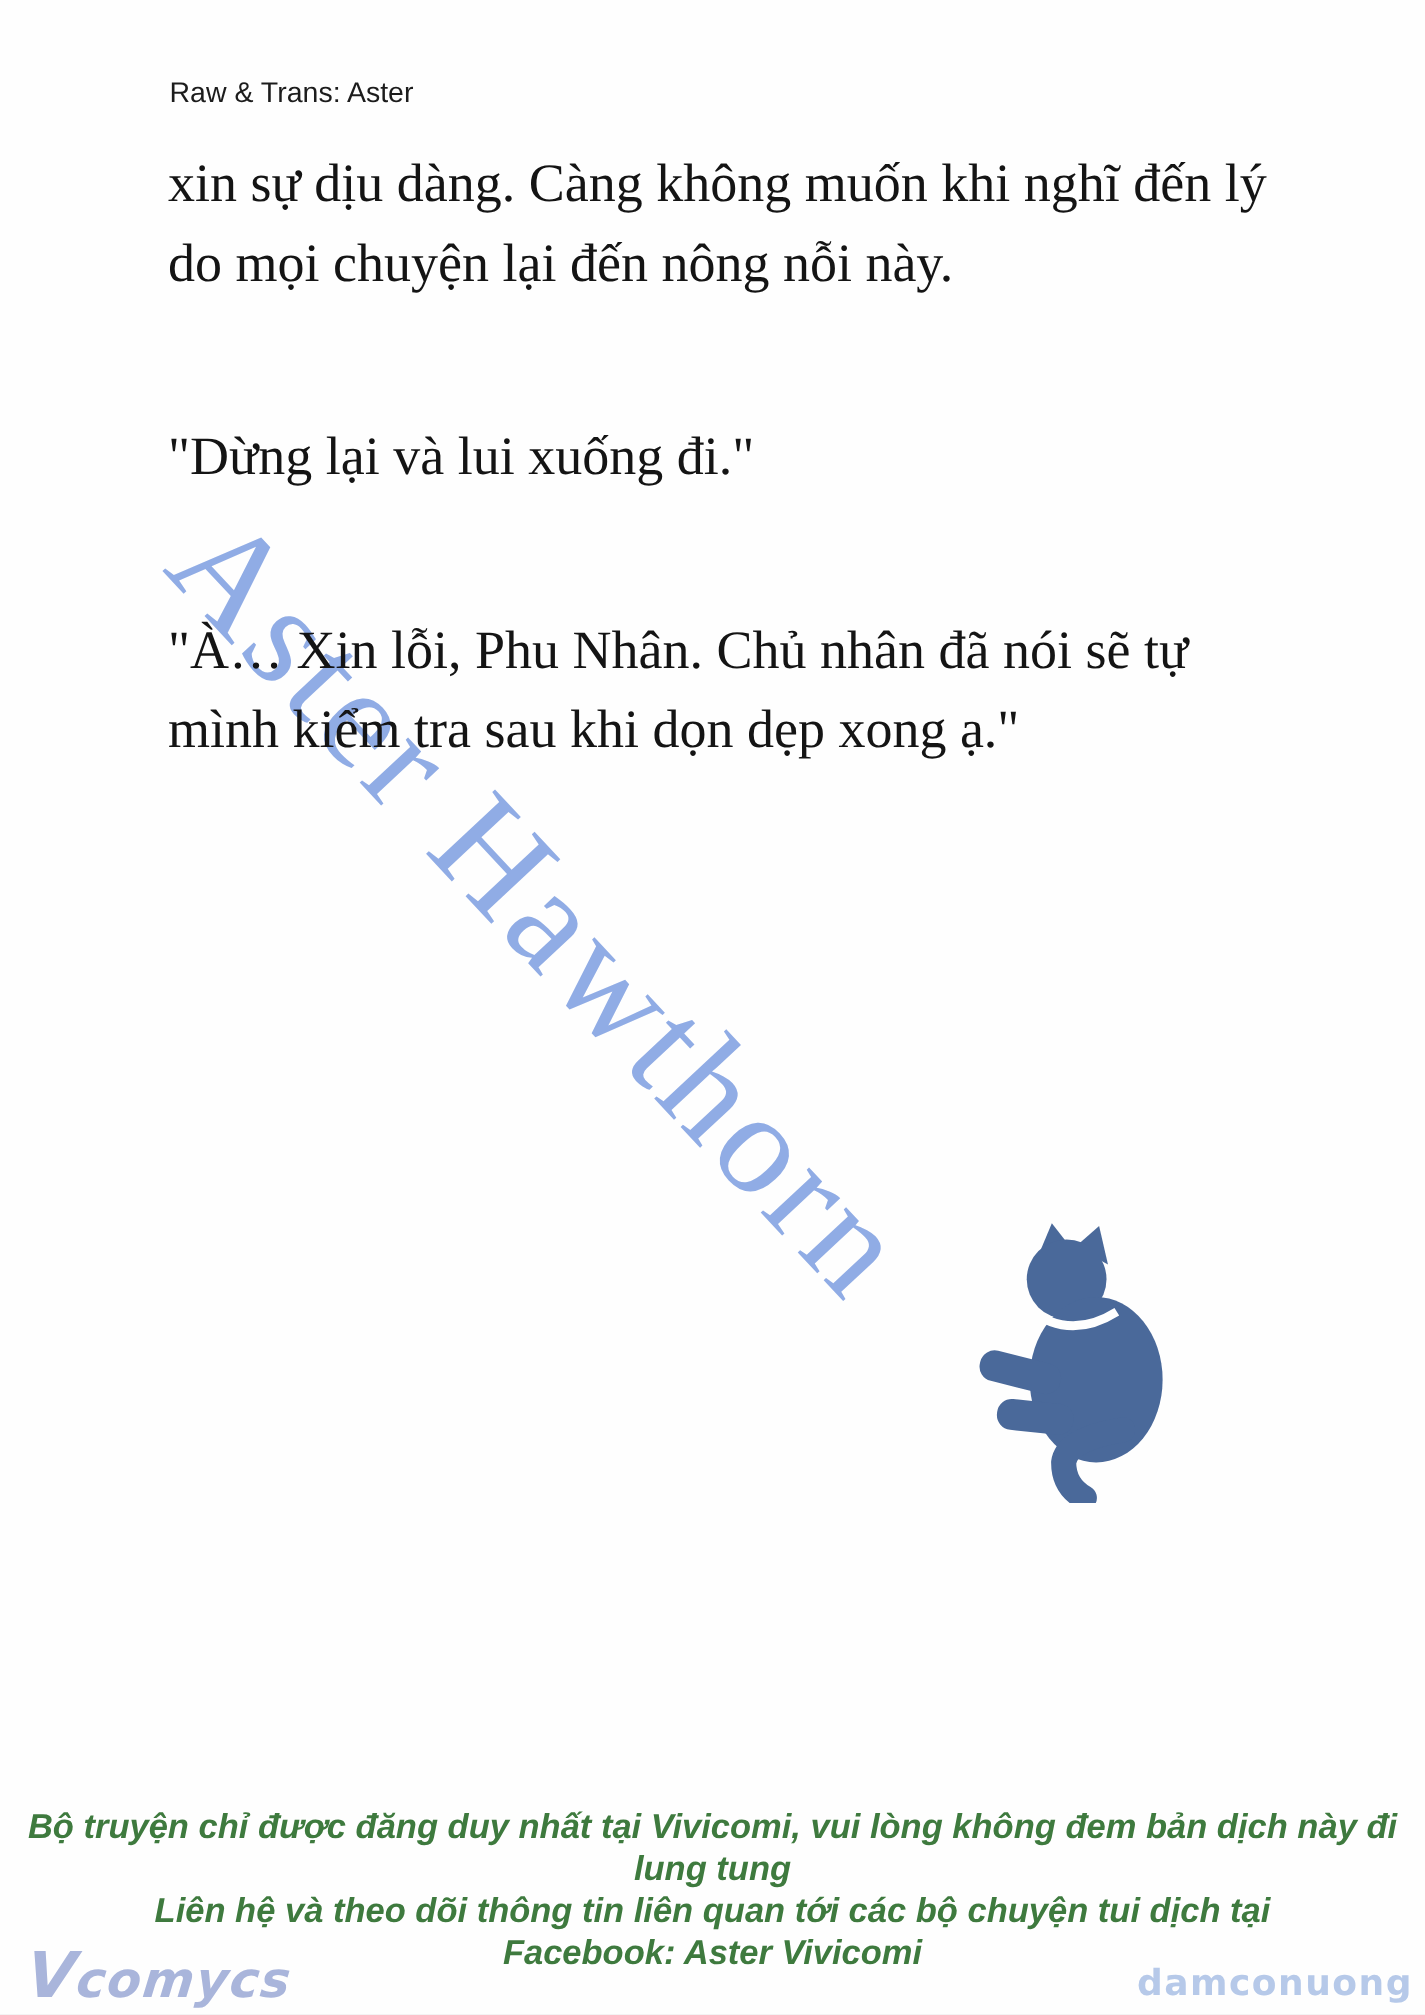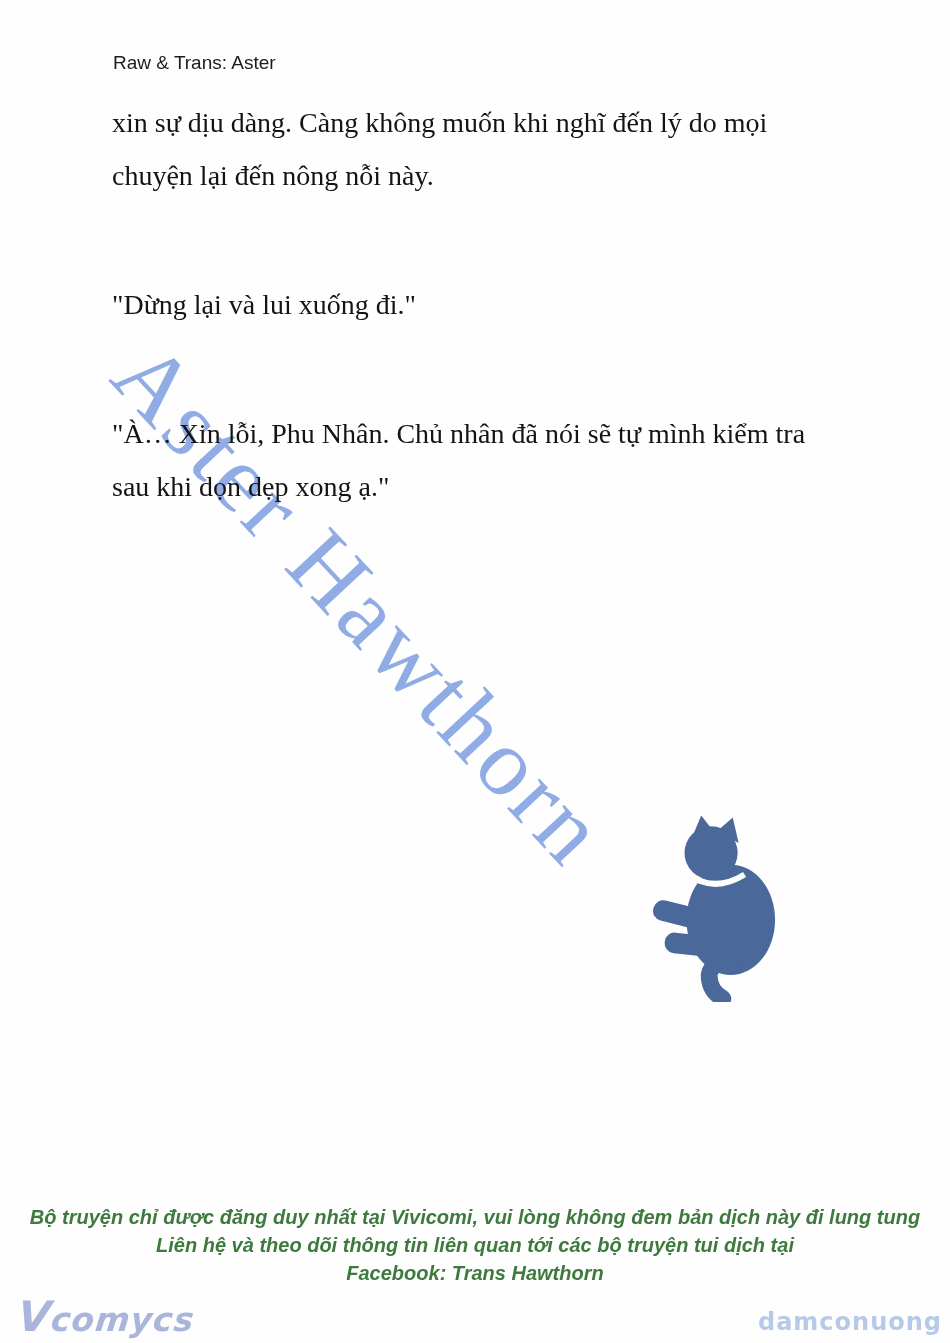--- a/index.html
+++ b/index.html
@@ -36,33 +36,33 @@
     left:652px;top:812px;
     z-index:1;
   }
   .content{
     position:absolute;
     left:112px;right:104px;top:96px;
     z-index:2;
   }
   .content p{
     margin:0 0 76px 0;
-    font-size:28px;
+    font-size:36px;
     line-height:53px;
     color:#141414;
     text-align:left;
   }
   .footer-note{
     position:absolute;
     left:0;right:0;top:1203px;
     text-align:center;
     font-family:"Liberation Sans",sans-serif;
     font-style:italic;
     font-weight:bold;
-    font-size:20px;
+    font-size:23px;
     line-height:28px;
     color:#3e7a3e;
     z-index:3;
   }
   .logo-left{
     position:absolute;
     left:18px;top:1292px;
     font-family:"DejaVu Sans",sans-serif;
     font-style:italic;
     font-weight:bold;
@@ -109,21 +109,21 @@
   </div>
 
   <div class="content">
     <p>xin sự dịu dàng. Càng không muốn khi nghĩ đến lý do mọi chuyện lại đến nông nỗi này.</p>
     <p>"Dừng lại và lui xuống đi."</p>
     <p>"À… Xin lỗi, Phu Nhân. Chủ nhân đã nói sẽ tự mình kiểm tra sau khi dọn dẹp xong ạ."</p>
   </div>
 
   <div class="footer-note">
     <div>Bộ truyện chỉ được đăng duy nhất tại Vivicomi, vui lòng không đem bản dịch này đi lung tung</div>
-    <div>Liên hệ và theo dõi thông tin liên quan tới các bộ truyện tui dịch tại</div>
-    <div>Facebook: Trans Hawthorn</div>
+    <div>Liên hệ và theo dõi thông tin liên quan tới các bộ chuyện tui dịch tại</div>
+    <div>Facebook: Aster Vivicomi</div>
   </div>
 
   <div class="logo-left"><span class="cap">V</span><span>comycs</span></div>
 
   <div class="logo-right">damconuong</div>
 
 </div>
 
 </body></html>

